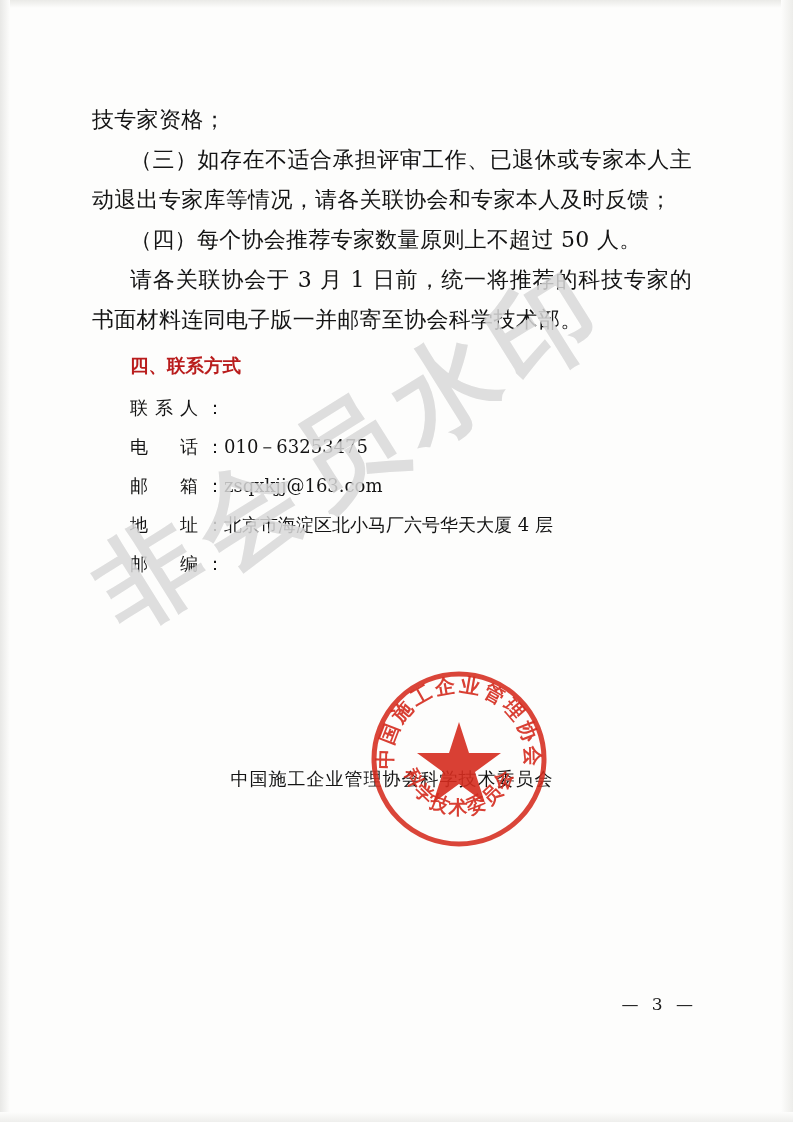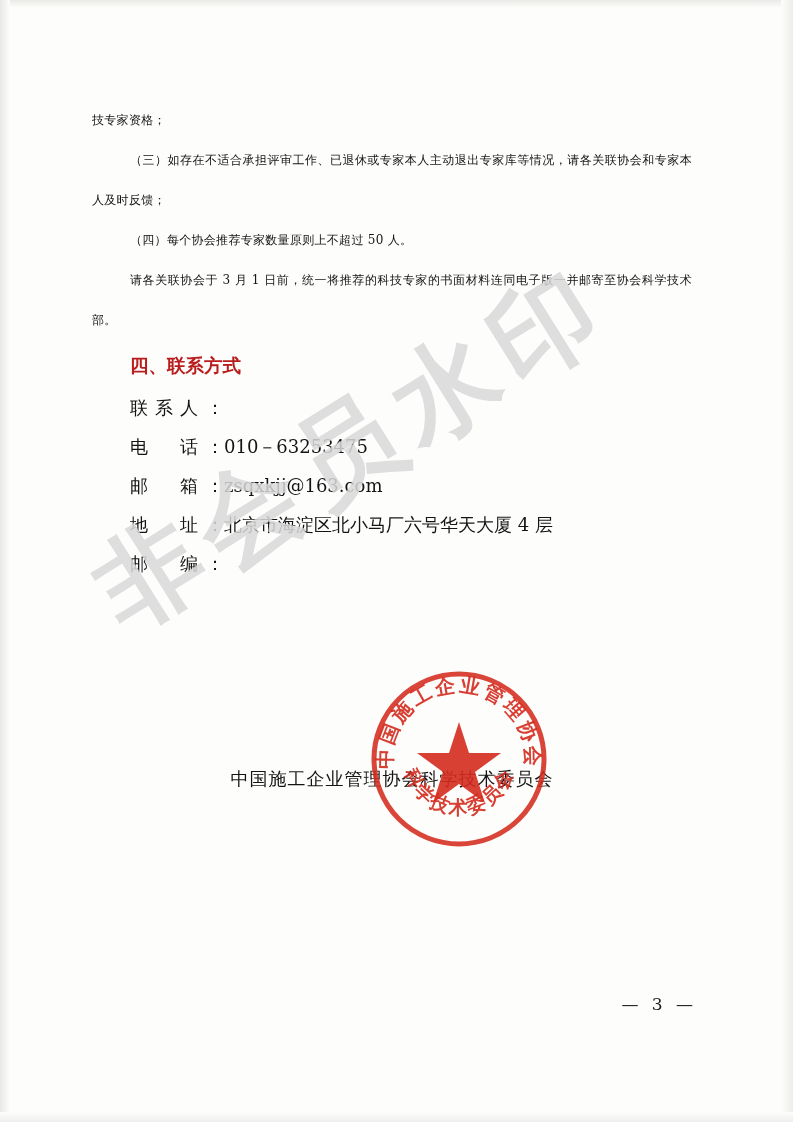--- a/index.html
+++ b/index.html
@@ -48,21 +48,21 @@
   }
 
   .body-area {
     position: absolute;
     left: 92px;
     top: 100px;
     width: 600px;
   }
 
   .para {
-    font-size: 12px;
+    font-size: 22px;
     line-height: 40px;
     letter-spacing: 0.3px;
     text-align: justify;
     margin: 0 0 0 0;
     color: #141414;
   }
   .para.indent {
     text-indent: 38px;
   }
   .para.hang {

